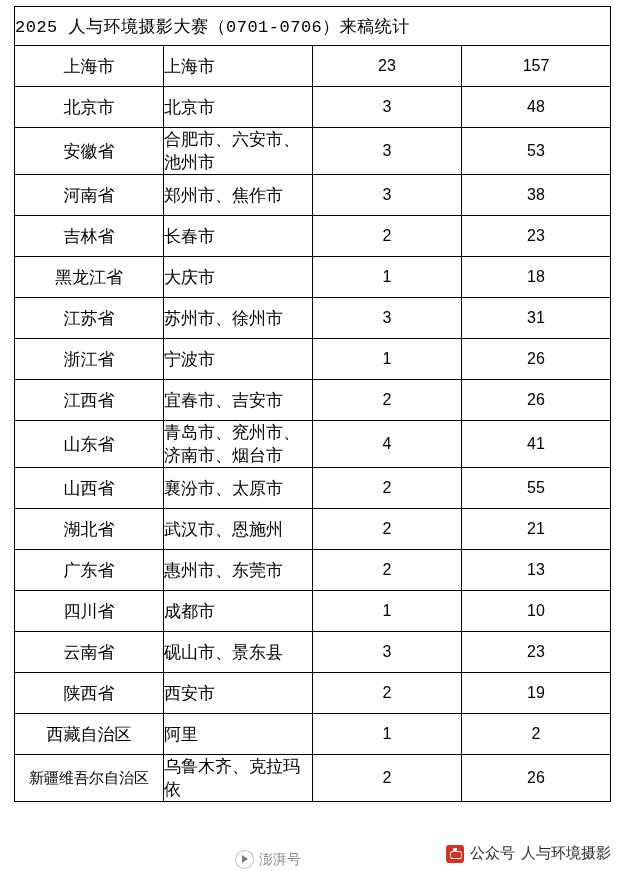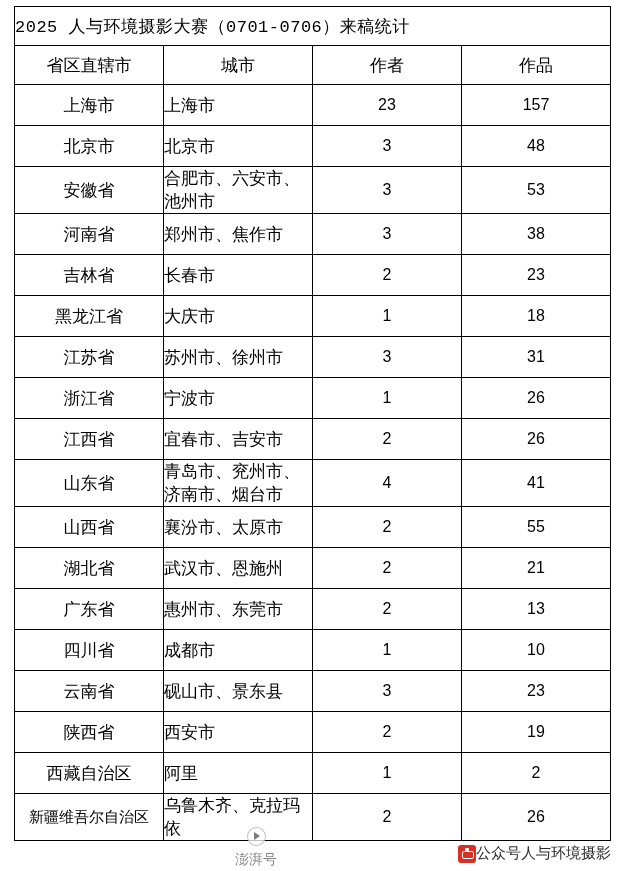--- a/index.html
+++ b/index.html
@@ -66,20 +66,21 @@
     font-size: 17px;
     font-family: "Liberation Serif", "DejaVu Serif", serif;
   }
   
   .wm-account {
     position: absolute;
     right: 14px;
     bottom: 14px;
     display: flex;
     align-items: center;
+    gap: 6px;
     font-family: "Liberation Sans", sans-serif;
     font-size: 15px;
     color: #2b2b2b;
     pointer-events: none;
   }
   .wm-logo {
     width: 18px;
     height: 18px;
     border-radius: 3px;
     background: #d93025;
@@ -107,21 +108,20 @@
     border-radius: 1px;
   }
   .wm-center {
     position: absolute;
     left: 235px;
     bottom: 8px;
     display: flex;
     align-items: center;
     gap: 5px;
     pointer-events: none;
-    flex-direction: column;
   }
   .wm-center .dot {
     width: 17px;
     height: 17px;
     border-radius: 50%;
     background: rgba(255,255,255,0.75);
     border: 1px solid rgba(120,120,120,0.45);
     position: relative;
   }
   .wm-center .dot::after {
@@ -142,26 +142,20 @@
 </head>
 <body>
 
 <div class="page">
 
   <table class="stat-table">
     <tbody>
       <tr>
         <td class="title-cell" colspan="4">2025 人与环境摄影大赛（0701-0706）来稿统计</td>
       </tr>
-      <tr>
-        <td class="hdr-cell c-prov">省区直辖市</td>
-        <td class="hdr-cell c-city" style="text-align:center;padding-left:0">城市</td>
-        <td class="hdr-cell c-num">作者</td>
-        <td class="hdr-cell c-num">作品</td>
-      </tr>
 
       <tr>
         <td class="row-cell c-prov">上海市</td>
         <td class="row-cell c-city">上海市</td>
         <td class="row-cell c-num">23</td>
         <td class="row-cell c-num">157</td>
       </tr>
       <tr>
         <td class="row-cell c-prov">北京市</td>
         <td class="row-cell c-city">北京市</td>

